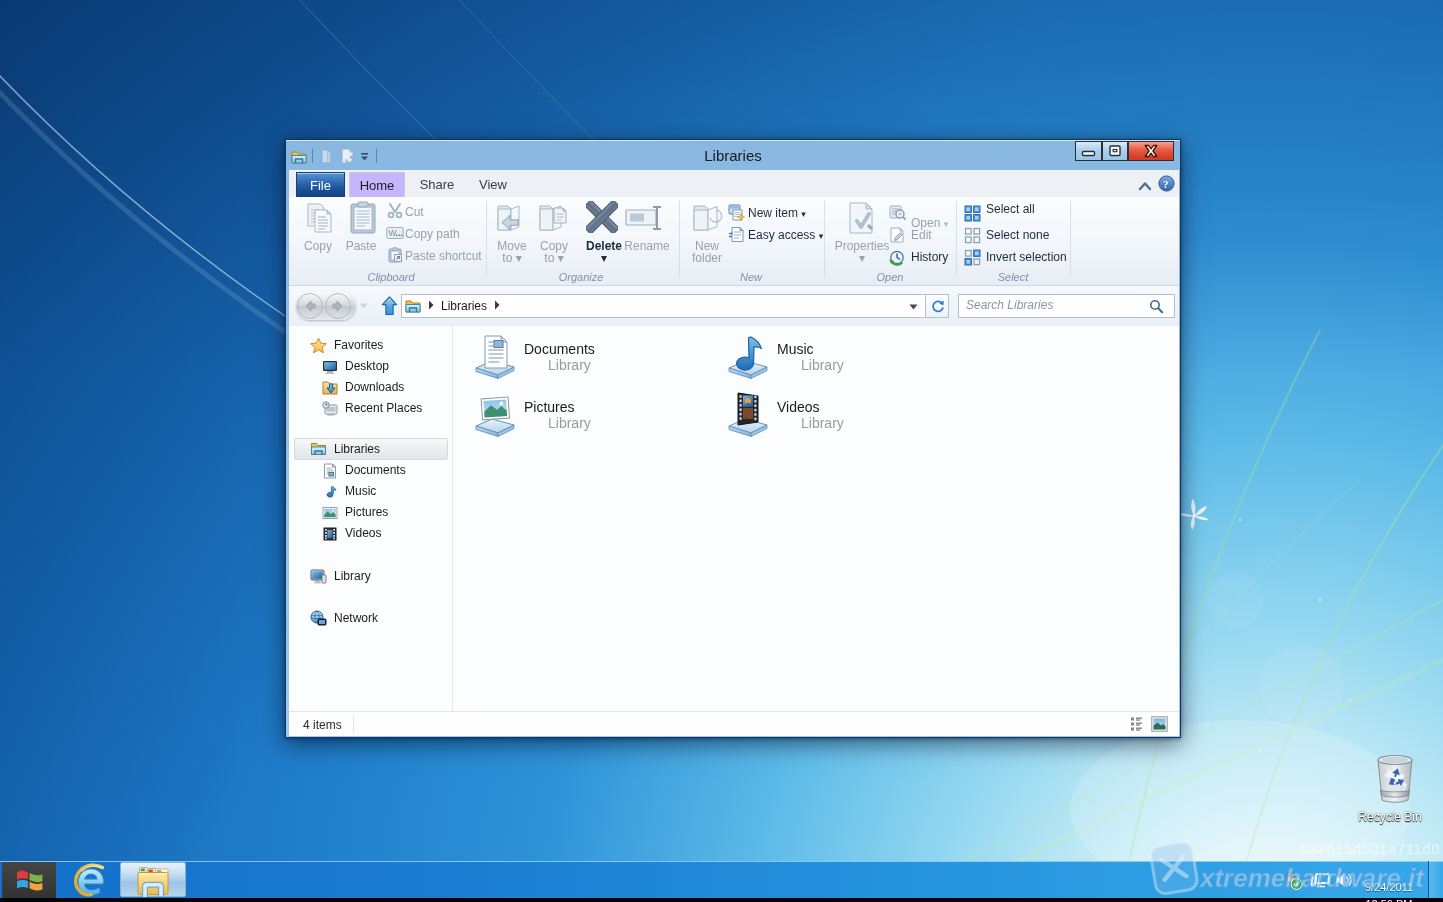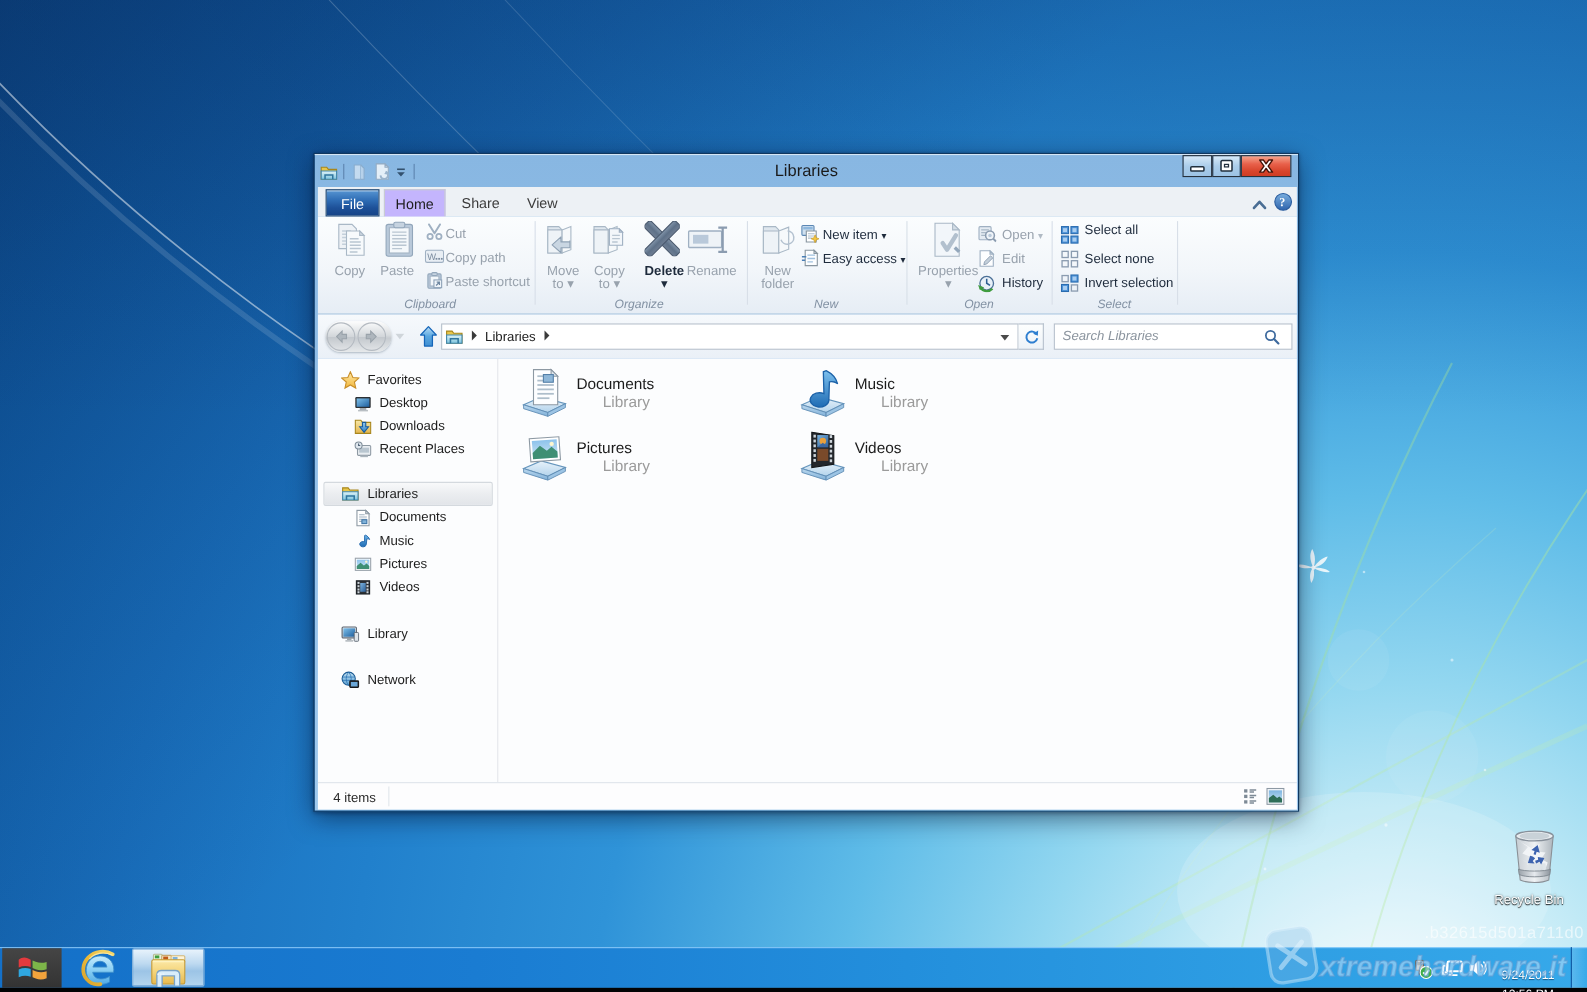--- a/index.html
+++ b/index.html
@@ -340,21 +340,21 @@
       <rect x="1" y="1" width="11" height="12" rx="1" fill="#e4ebf2" stroke="#9fb0c2"></rect>
       <g stroke="#a9b8c6" stroke-width="1.2">
           <path d="M3 4 h7"></path>
           <path d="M3 6.5 h7"></path>
           <path d="M3 9 h5"></path>
         </g>
       <circle cx="11" cy="9" r="4" fill="#eef3f8" stroke="#8b9cb0" stroke-width="1.4"></circle>
       <circle cx="11" cy="9" r="1.6" fill="#b9c9da"></circle>
       <path d="M14 12 l2.5 2.5" stroke="#8b9cb0" stroke-width="1.8"></path>
     </svg>
-    <div class="rrow" style="left:622px;top:9px;">Open <span style="font-size:9px;color:#b0bac4;">▾</span></div>
+    <div class="rrow" style="left:622px;top:19px;">Open <span style="font-size:9px;color:#b0bac4;">▾</span></div>
     <svg class="abs" style="left:600px;top:30px;" width="16" height="16" viewBox="0 0 16 16">
       <path d="M2 1 h9 l3 3 v11 h-12 Z" fill="#fdfeff" stroke="#9fb0c2"></path>
       <path d="M11 1 l3 3 h-3 Z" fill="#d7e2ec" stroke="#9fb0c2"></path>
       <path d="M6 11 l5.5 -5.5 l2 2 L8 13 l-2.6 0.6 Z" fill="#c3cfda" stroke="#8b9cb0" stroke-width=".8"></path>
     </svg>
     <div class="rrow" style="left:622px;top:31px;">Edit</div>
     <svg class="abs" style="left:599px;top:52px;" width="17" height="17" viewBox="0 0 17 17">
       <circle cx="9" cy="8.5" r="6.2" fill="#e8f0f8" stroke="#4a6f96" stroke-width="1.2"></circle>
       <path d="M9 4.5 v4 l3 2" fill="none" stroke="#2d5f92" stroke-width="1.4"></path>
       <path d="M3.2 12.5 a7 7 0 0 0 11 1" fill="none" stroke="#3f9c3f" stroke-width="2"></path>

